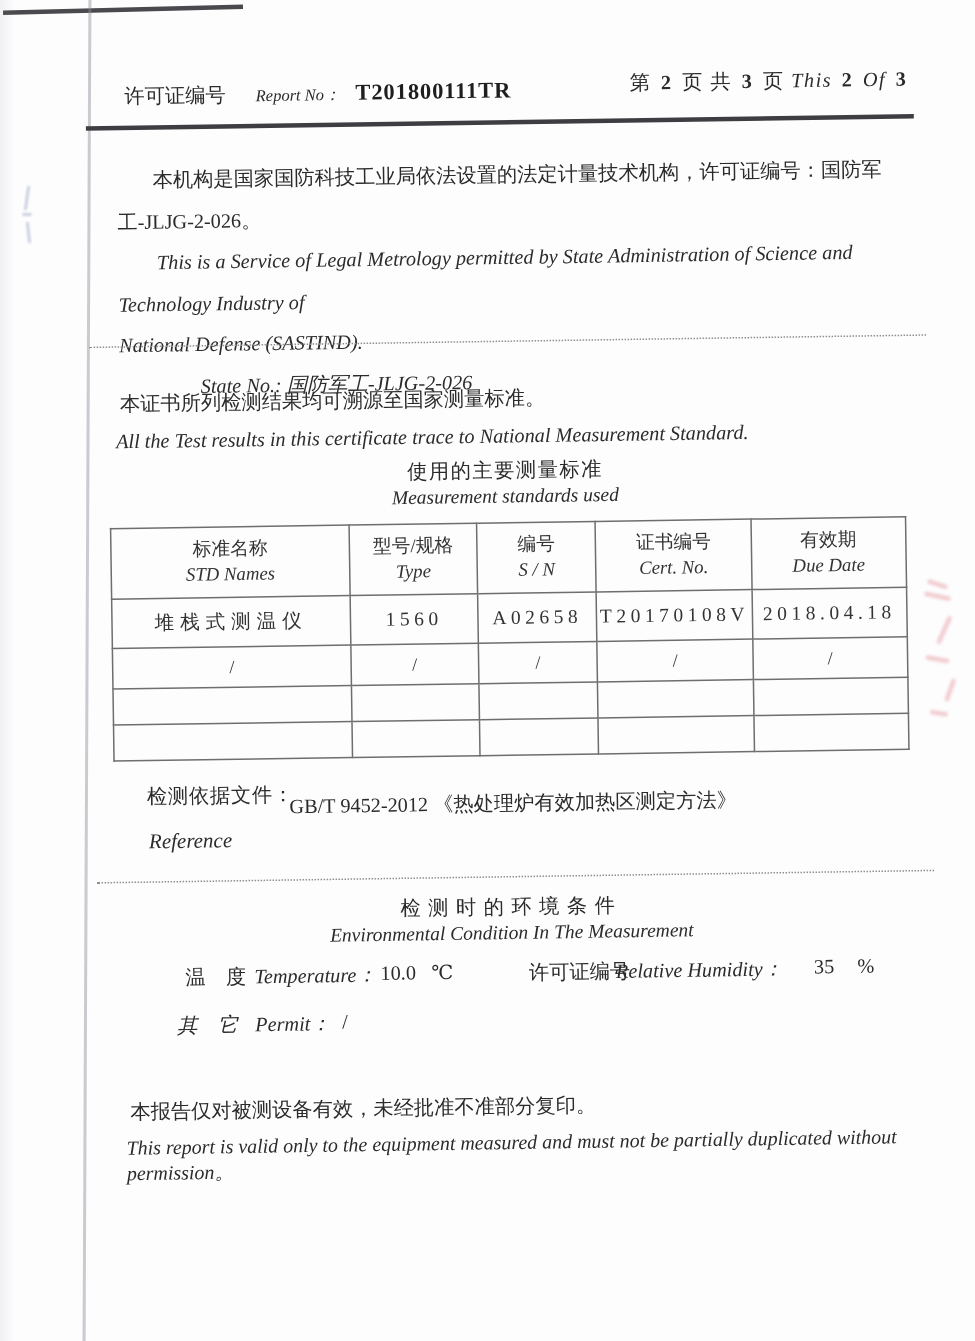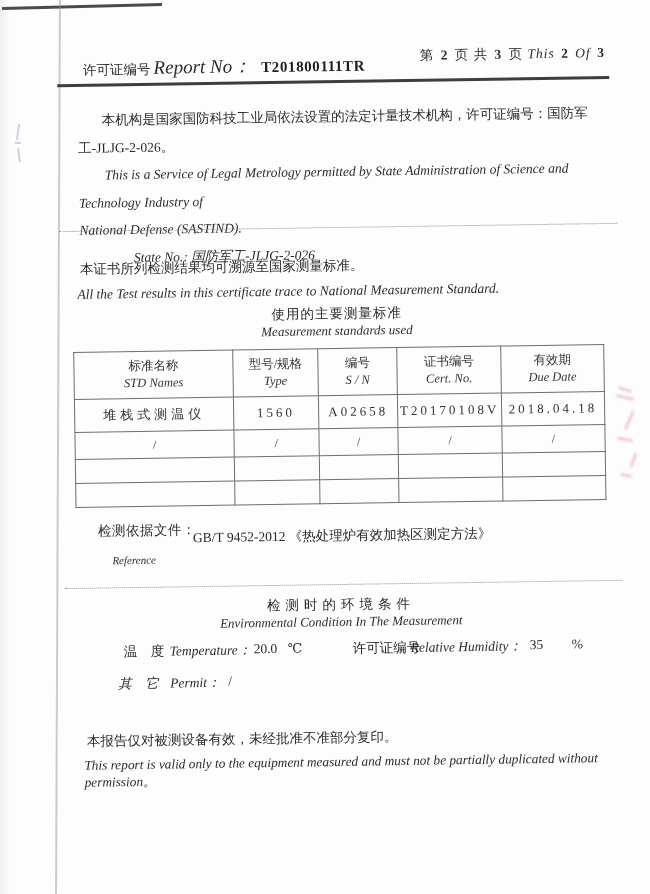--- a/index.html
+++ b/index.html
@@ -32,21 +32,21 @@
   .content{
     position:absolute;left:62px;top:0;width:552px;height:894px;
     transform:rotate(-.85deg);transform-origin:50% 45%;
   }
   .abs{position:absolute;}
   .en{font-style:italic;}
   .center{width:100%;text-align:center;}
 
   .hdr{top:48px;left:0;width:100%;height:28px;font-size:13.5px;}
   .hdr-left{position:absolute;left:26px;top:4px;white-space:nowrap;}
-  .hdr-left .lbl-en{font-size:19px;margin-left:3px;}
+  .hdr-left .lbl-en{font-size:11px;margin-left:20px;}
   .report-no{font-size:15px;font-weight:bold;letter-spacing:.6px;margin-left:10px;color:#1e1e1e;}
   .hdr-right{position:absolute;right:2px;top:0;white-space:nowrap;font-size:13.5px;letter-spacing:1px;}
   .hdr-right .num{font-weight:bold;padding:0 2px;}
   .hdr-rule{top:80px;left:0;width:100%;height:3px;background:#3e3e42;}
 
   .intro{top:103px;left:20px;width:516px;font-size:13.5px;line-height:27.5px;}
   .intro .i1{text-indent:24px;}
   .intro .i2{text-indent:26px;}
   .permit{margin-left:54px;}
 
@@ -66,29 +66,29 @@
   .std-table .hrow td{height:46px;font-size:12.5px;line-height:17px;}
   .std-table .hrow .hen{font-size:12.5px;font-style:italic;}
   .std-table .r0 td{height:32px;font-size:13px;letter-spacing:3px;}
   .std-table .r0 td.cname{letter-spacing:4px;}
   .std-table .r1 td{height:26px;font-size:12px;}
   .std-table .r2 td{height:23px;}
   .std-table .r3 td{height:23px;}
 
   .ref-zh{top:519px;left:34px;font-size:13.5px;letter-spacing:.5px;}
   .ref-val{top:527px;left:129px;font-size:13.5px;}
-  .ref-en{top:551px;left:48px;font-size:11px;}
+  .ref-en{top:551px;left:35px;font-size:14px;}
 
   .env-title-zh{top:596px;font-size:13.5px;letter-spacing:5px;}
   .env-title-en{top:614px;font-size:13px;}
   .env-row1{top:640px;left:0;width:100%;height:20px;font-size:13.5px;}
   .env-row2{top:672px;left:0;width:100%;height:20px;font-size:13.5px;}
   .env-row1 span,.env-row2 span{position:absolute;white-space:nowrap;}
   .e-tl{left:58px;} .e-te{left:104px;} .e-tv{left:188px;} .e-tu{left:222px;font-size:13px;}
-  .e-hl{left:287px;} .e-he{left:345px;} .e-hv{left:464px;} .e-hu{left:506px;}
+  .e-hl{left:287px;} .e-he{left:345px;} .e-hv{left:477px;} .e-hu{left:506px;}
   .e-ol{left:52px;font-style:italic;} .e-oe{left:104px;} .e-ov{left:162px;}
 
   .foot-zh{top:729px;left:20px;font-size:13.5px;}
   .foot-en{top:754px;left:17px;font-size:13.3px;}
 </style>
 </head>
 <body>
 
 <div class="scan">
 
@@ -214,21 +214,21 @@
     <div class="abs ref-en en">Reference</div>
 
     <div class="abs rule-dotted d2"></div>
 
     <div class="abs center env-title-zh">检测时的环境条件</div>
     <div class="abs center env-title-en en">Environmental Condition In The Measurement</div>
 
     <div class="abs env-row1">
       <span class="e-tl">温　度</span>
       <span class="e-te en">Temperature：</span>
-      <span class="e-tv">20.0</span>
+      <span class="e-tv">10.0</span>
       <span class="e-tu">℃</span>
       <span class="e-hl">许可证编号</span>
       <span class="e-he en">Relative Humidity：</span>
       <span class="e-hv">35</span>
       <span class="e-hu">%</span>
     </div>
     <div class="abs env-row2">
       <span class="e-ol">其　它</span>
       <span class="e-oe en">Permit：</span>
       <span class="e-ov">/</span>

